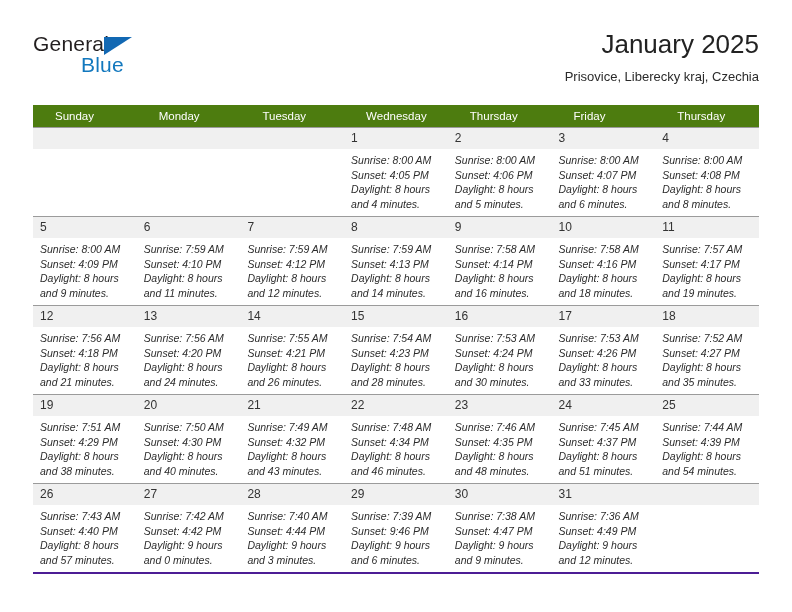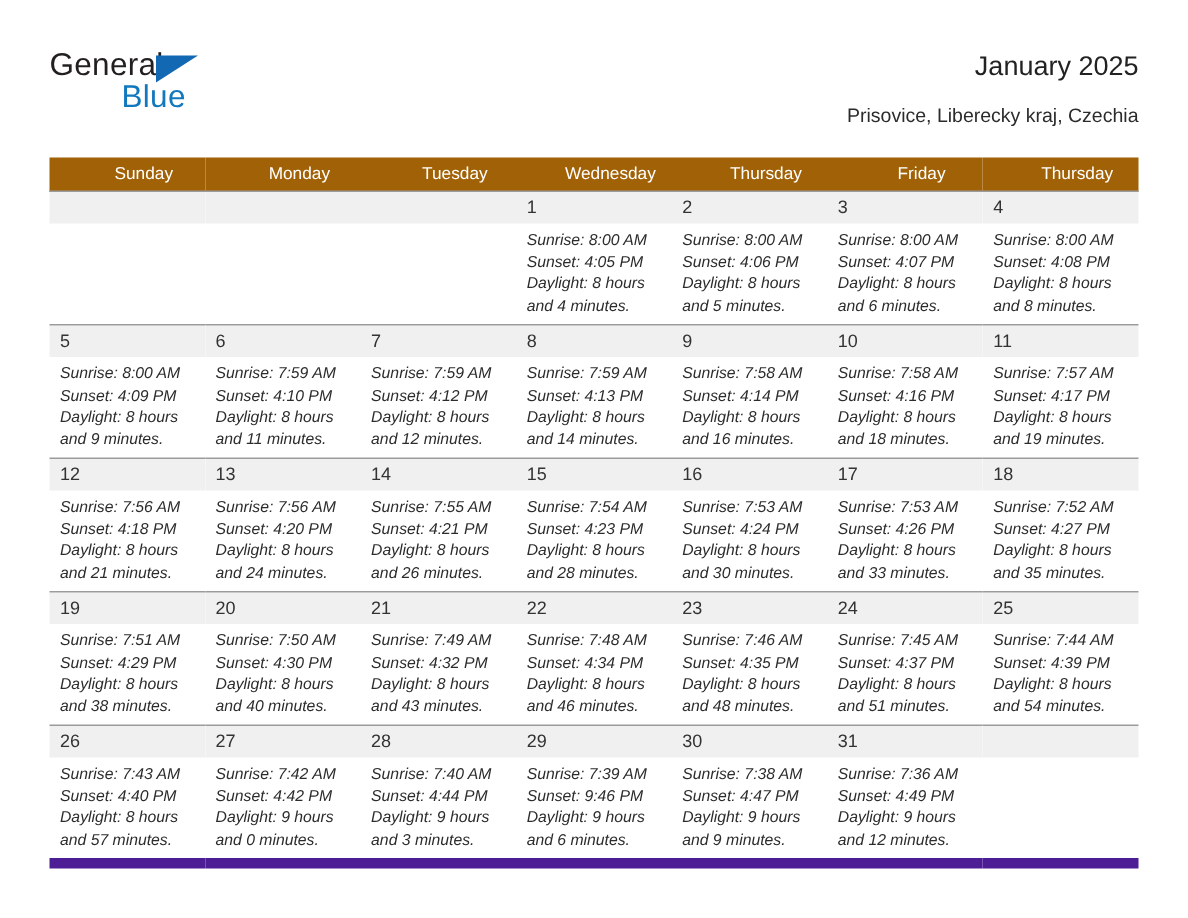--- a/index.html
+++ b/index.html
@@ -67,21 +67,21 @@
     margin-left: 19px;
   }
 
   .title-block {
     position: absolute;
     right: 0;
     top: 0;
     text-align: right;
   }
   .cal-title {
-    font-size: 18px;
+    font-size: 26px;
     color: #222222;
     line-height: 32px;
     white-space: nowrap;
   }
   .cal-subtitle {
     margin-top: 9px;
     font-size: 13px;
     color: #2b2b2b;
     line-height: 16px;
     white-space: nowrap;
@@ -90,41 +90,41 @@
   
   .calendar {
     position: absolute;
     left: 33px;
     top: 105px;
     width: 726px;
     border-collapse: collapse;
     table-layout: fixed;
   }
   .calendar th {
-    background: #a16207;
+    background: #4d7c0f;
     color: #ffffff;
     font-size: 11.5px;
     font-weight: normal;
-    text-align: center;
+    text-align: left;
     padding: 5px 0 5px 22px;
     height: 9px;
     border: none;
   }
   .calendar td {
     vertical-align: top;
     padding: 0;
     height: 88px;
     border-top: 1px solid #a9a9a9;
     background: #ffffff;
   }
   .calendar tr.week-row td {
     border-top: 1px solid #9b9b9b;
   }
   .calendar tr:last-child td {
-    border-bottom: 7px solid #4c1d95;
+    border-bottom: 2px solid #4c1d95;
   }
 
   .daynum {
     display: block;
     background: #f0f0f0;
     font-size: 12px;
     color: #333333;
     padding: 3px 0 3px 7px;
     height: 15px;
     line-height: 15px;

